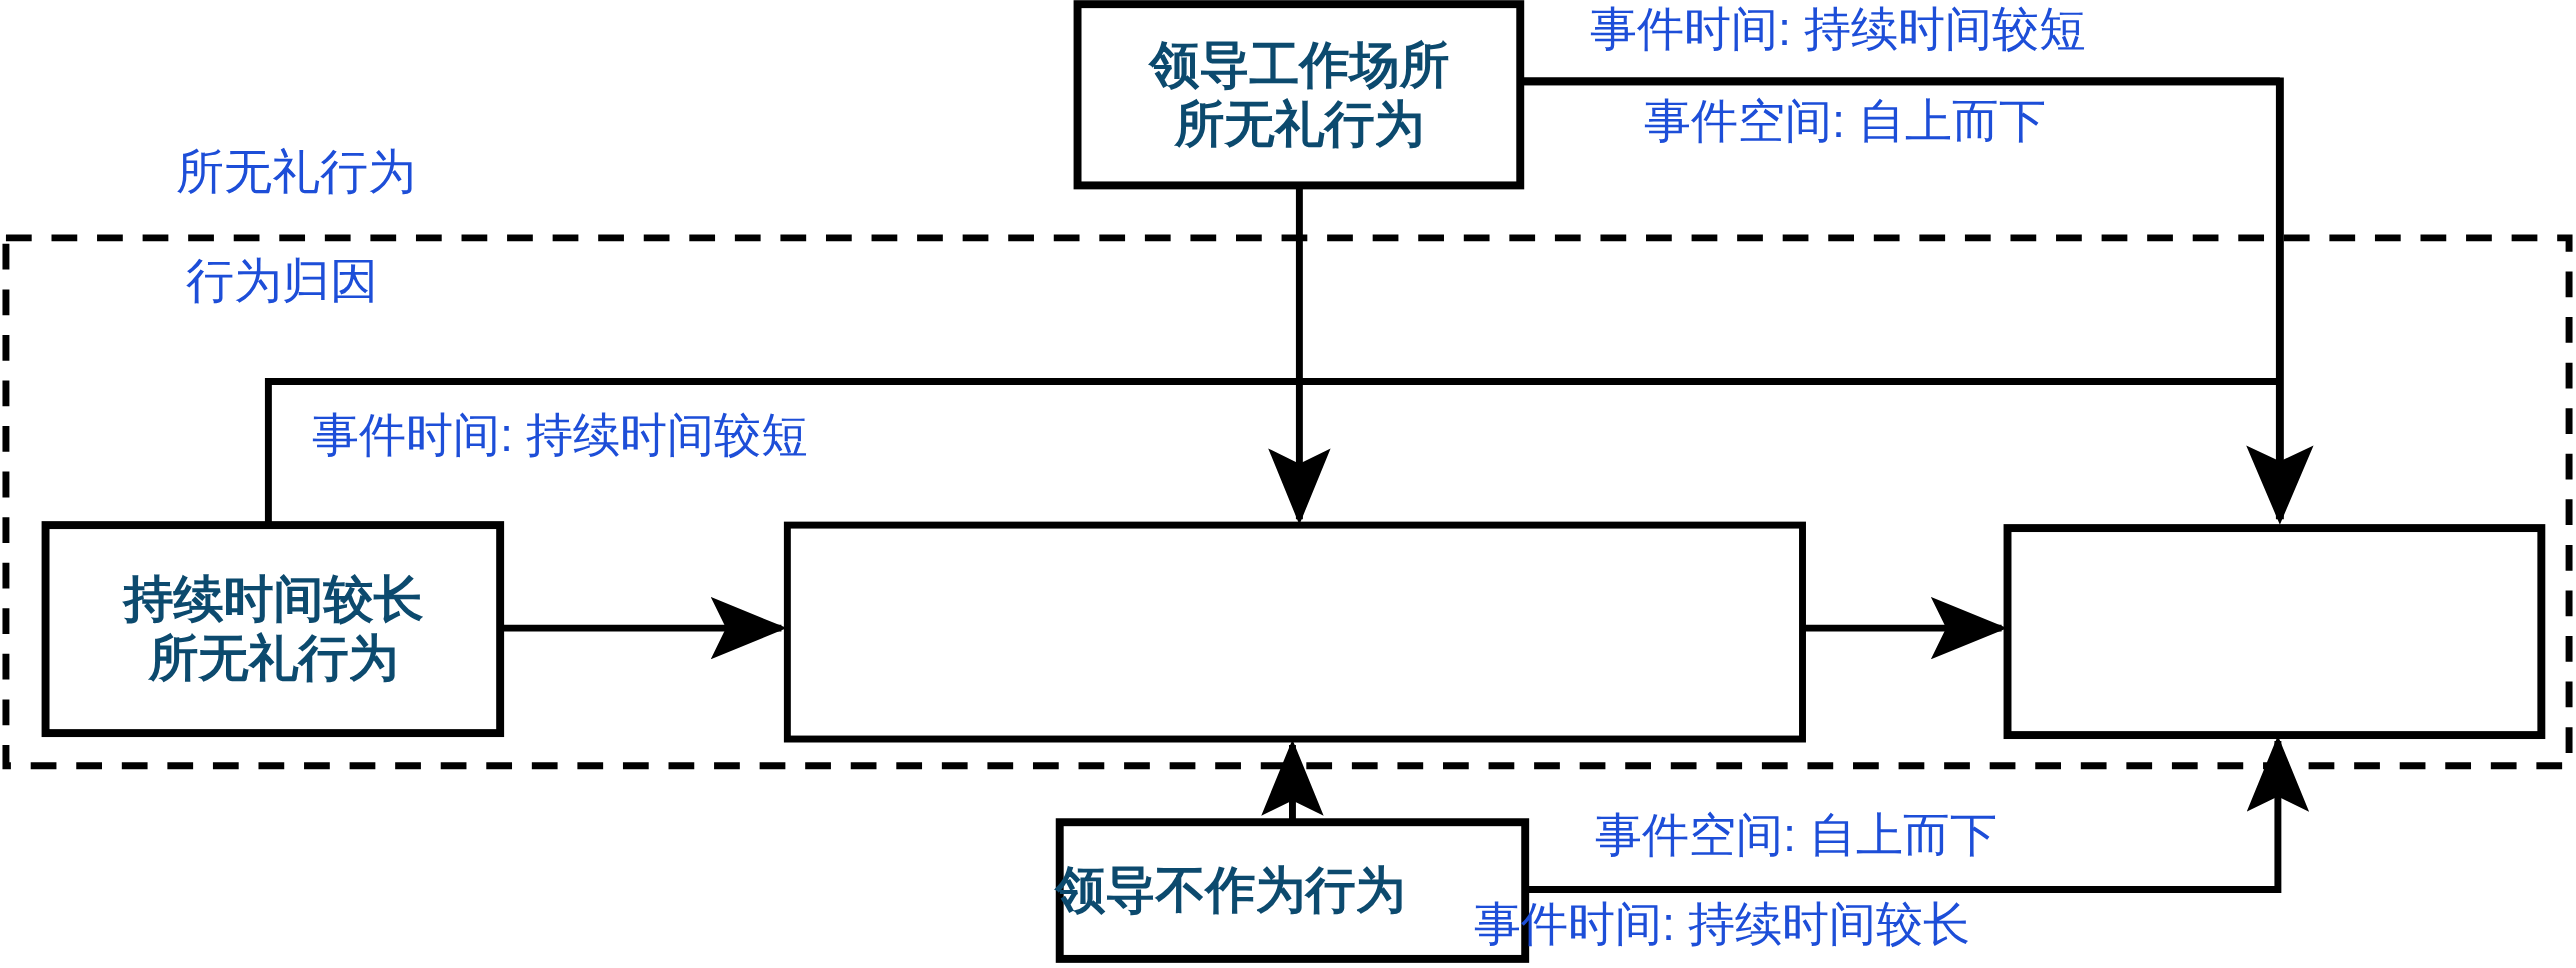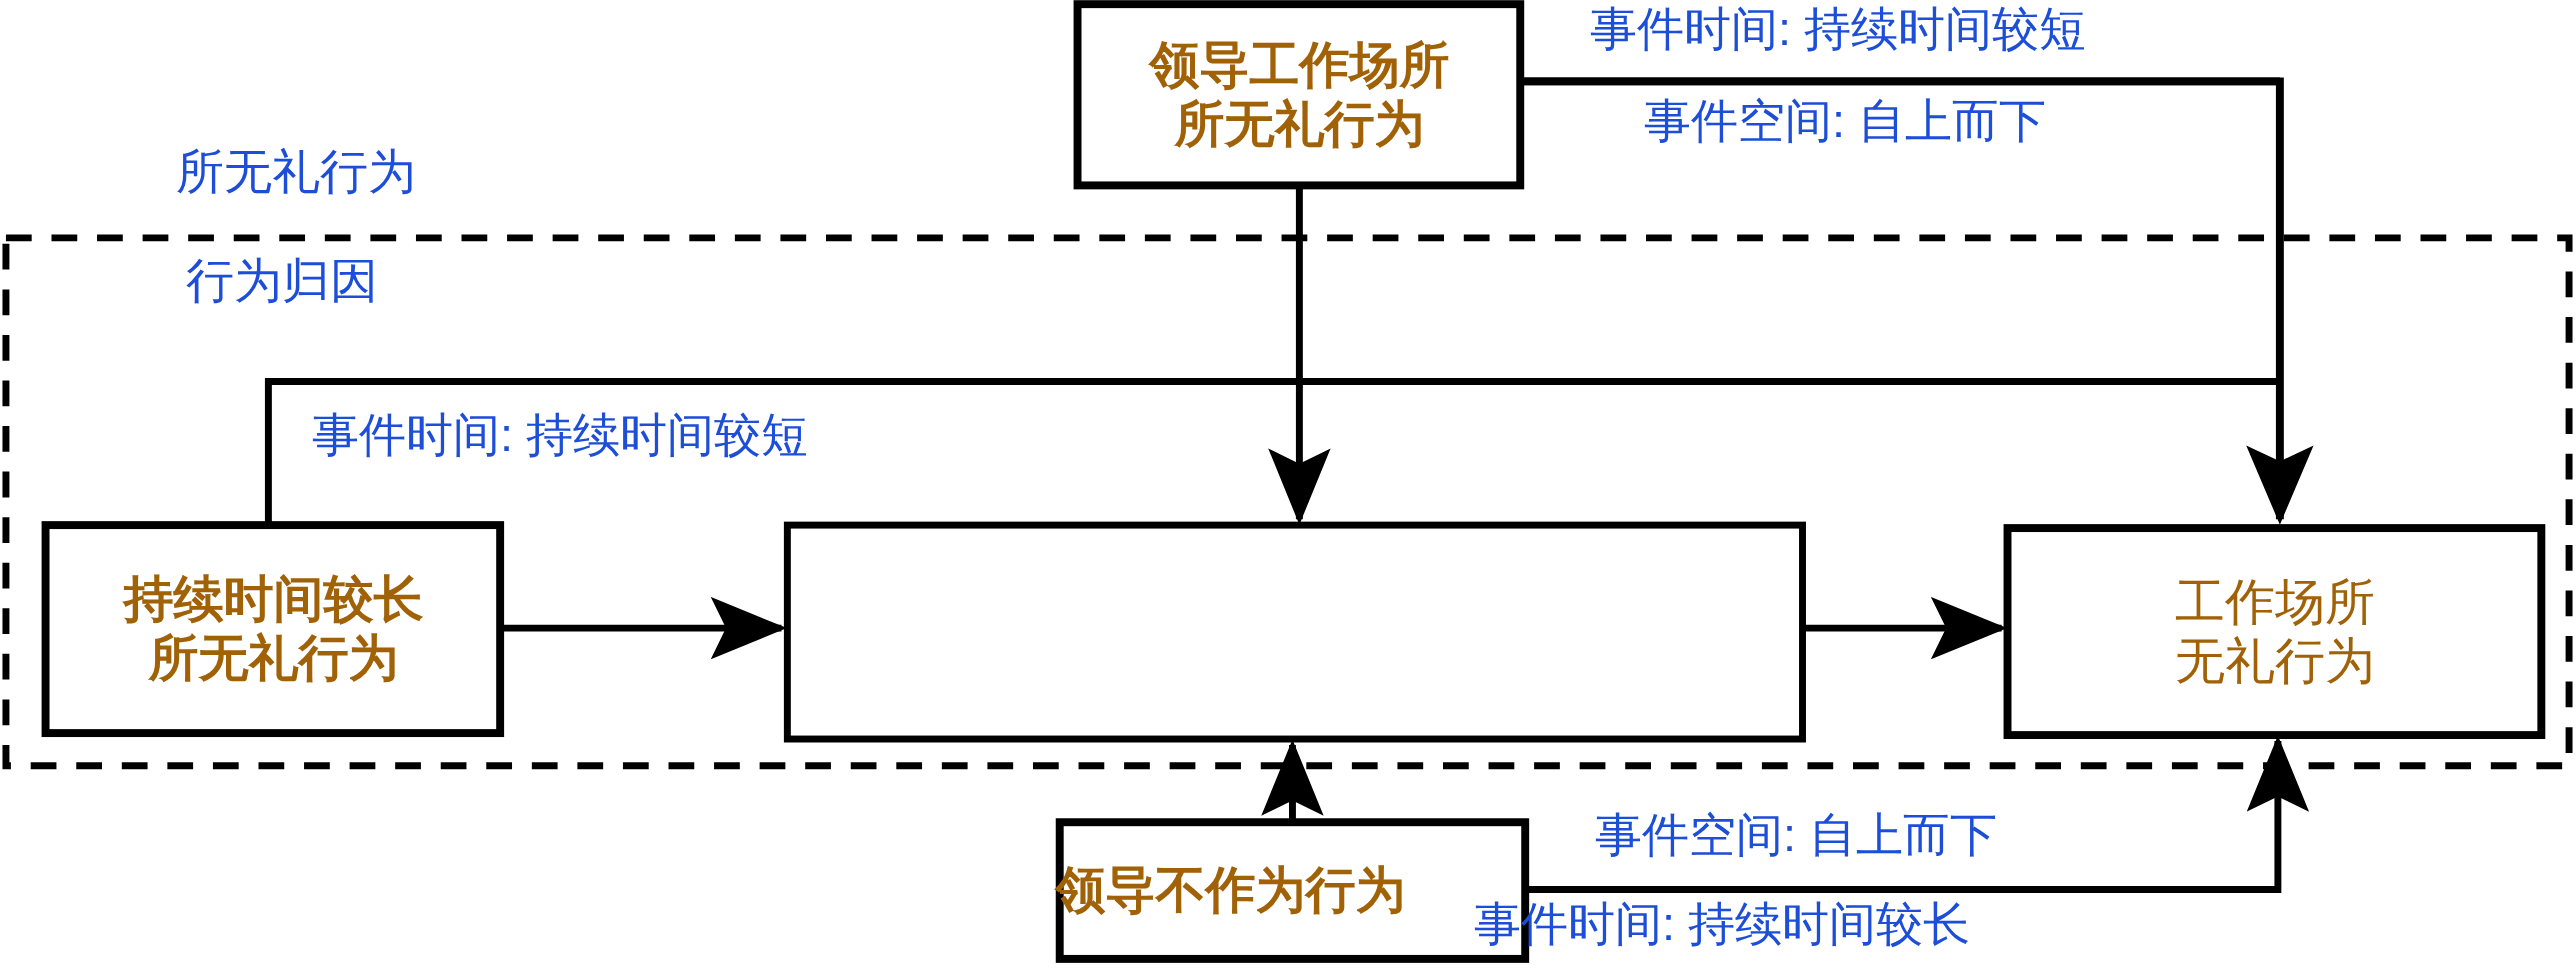--- a/index.html
+++ b/index.html
@@ -29,21 +29,21 @@
     line-height: 1.05;
     font-family: Liberation Sans, sans-serif;
   }
   .boxtext {
     position: absolute;
     display: flex;
     flex-direction: column;
     align-items: center;
     justify-content: center;
     text-align: center;
-    color: #a16207;
+    color: #0c4a6e;
     line-height: 1.18;
     font-family: "Liberation Serif", "DejaVu Serif", serif;
   }
   .bold { font-weight: bold; }
   .f-box { font-size: 50px; }
   .f-edge { font-size: 47px; }
   .f-layer { font-size: 48px; }
   .nowrap { white-space: nowrap; }
 </style>
 </head>
@@ -98,24 +98,20 @@
     <span class="nowrap">领导工作场所</span>
     <span class="nowrap">所无礼行为</span>
   </div>
 
   <div class="boxtext f-box bold" style="left:46px; top:525px; width:455px; height:208px;">
     <span class="nowrap">持续时间较长</span>
     <span class="nowrap">所无礼行为</span>
   </div>
 
 
-  <div class="boxtext f-box" style="left:2008px; top:528px; width:534px; height:207px;">
-    <span class="nowrap">工作场所</span>
-    <span class="nowrap">无礼行为</span>
-  </div>
 
   <div class="boxtext f-box bold" style="left:998px; top:822px; width:465px; height:137px;">
     <span class="nowrap">领导不作为行为</span>
   </div>
 
   <div class="lbl f-edge" style="left:1590px; top:4px;">事件时间: 持续时间较短</div>
 
   <div class="lbl f-edge" style="left:1644px; top:96px;">事件空间: 自上而下</div>
 
   <div class="lbl f-edge" style="left:312px; top:410px;">事件时间: 持续时间较短</div>

